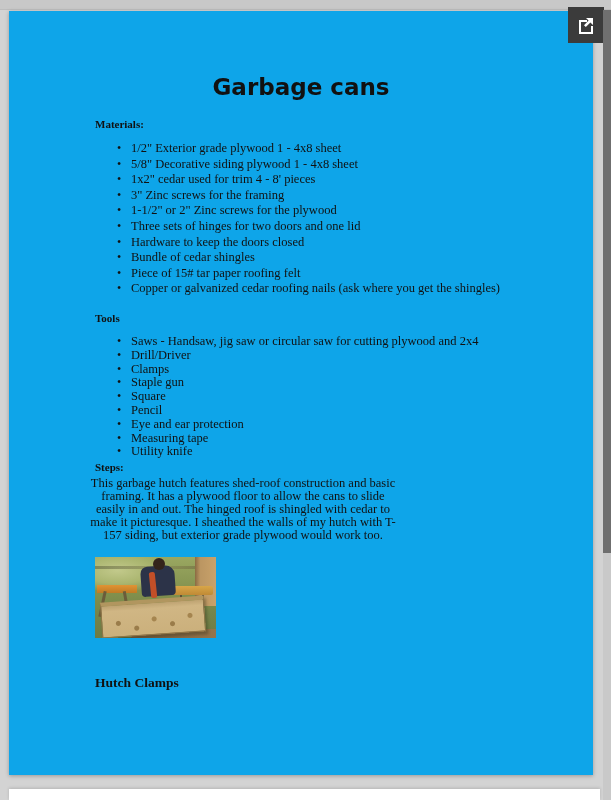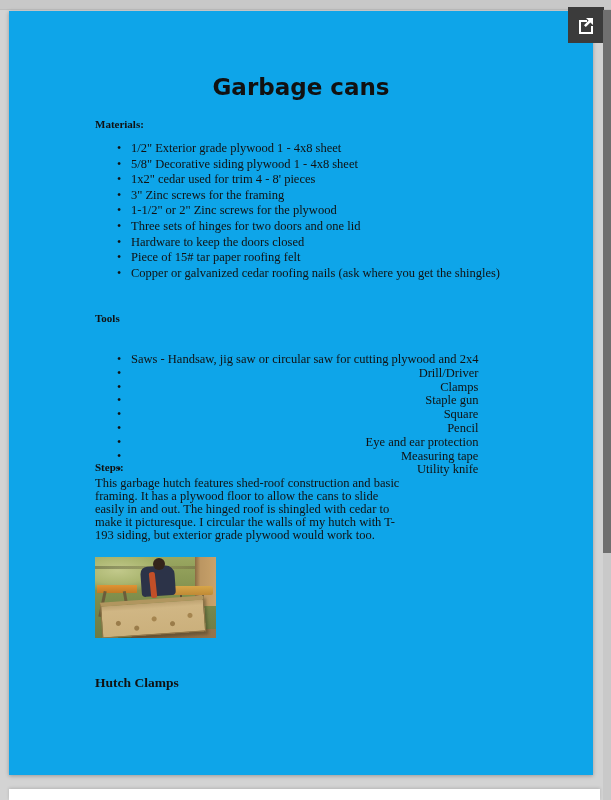--- a/index.html
+++ b/index.html
@@ -45,25 +45,25 @@
     position:relative; padding-left:36px; white-space:nowrap;
     font-size:12.5px; color:#111;
   }
   ul.doc-list li::before {
     content:"\2022"; position:absolute; left:22px; top:0;
     font-size:12px; color:#111;
   }
   .materials-list { top:130px; }
   .materials-list li { line-height:15.6px; }
   .materials-list li::before { line-height:15.6px; }
-  .tools-list { top:342px;text-align:right; }
+  .tools-list { top:324px; }
   .tools-list li { line-height:13.8px; }
   .tools-list li::before { line-height:13.8px; }
 
-  .steps-par { position:absolute; left:86px; top:466px; width:320px; }
+  .steps-par { position:absolute; left:74px; top:466px; width:320px;text-align:center; }
   .steps-par .pline {
     font-size:12.5px; line-height:13.1px; color:#111; white-space:nowrap;
   }
 
   
   .figure-photo {
     position:absolute; left:86px; top:546px; width:121px; height:81px;
     overflow:hidden;
     background:linear-gradient(180deg,#9aa761 0%,#81904d 45%,#75844a 70%,#6d7b44 100%);
   }
@@ -168,20 +168,21 @@
 
     <div class="sec-heading h-materials">Materials:</div>
     <ul class="doc-list materials-list">
       <li>1/2" Exterior grade plywood 1 - 4x8 sheet</li>
       <li>5/8" Decorative siding plywood 1 - 4x8 sheet</li>
       <li>1x2" cedar used for trim 4 - 8' pieces</li>
       <li>3" Zinc screws for the framing</li>
       <li>1-1/2" or 2" Zinc screws for the plywood</li>
       <li>Three sets of hinges for two doors and one lid</li>
       <li>Hardware to keep the doors closed</li>
+      <li>Bundle of cedar shingles</li>
       <li>Piece of 15# tar paper roofing felt</li>
       <li>Copper or galvanized cedar roofing nails (ask where you get the shingles)</li>
     </ul>
 
     <div class="sec-heading h-tools">Tools</div>
     <ul class="doc-list tools-list">
       <li>Saws - Handsaw, jig saw or circular saw for cutting plywood and 2x4</li>
       <li>Drill/Driver</li>
       <li>Clamps</li>
       <li>Staple gun</li>
@@ -190,22 +191,22 @@
       <li>Eye and ear protection</li>
       <li>Measuring tape</li>
       <li>Utility knife</li>
     </ul>
 
     <div class="sec-heading h-steps">Steps:</div>
     <div class="steps-par">
       <div class="pline">This garbage hutch features shed-roof construction and basic</div>
       <div class="pline">framing. It has a plywood floor to allow the cans to slide</div>
       <div class="pline">easily in and out. The hinged roof is shingled with cedar to</div>
-      <div class="pline">make it picturesque. I circular the walls of my hutch with T-</div>
-      <div class="pline">193 siding, but exterior grade plywood would work too.</div>
+      <div class="pline">make it picturesque. I sheathed the walls of my hutch with T-</div>
+      <div class="pline">157 siding, but exterior grade plywood would work too.</div>
     </div>
 
     <div class="figure-photo">
       <div class="ph-light"></div>
       <div class="ph-fence"></div>
       <div class="ph-building"></div>
       <div class="ph-table"></div>
       <div class="ph-table-legs"></div>
       <div class="ph-sawhorse"></div>
       <div class="ph-sawhorse-leg1"></div>

